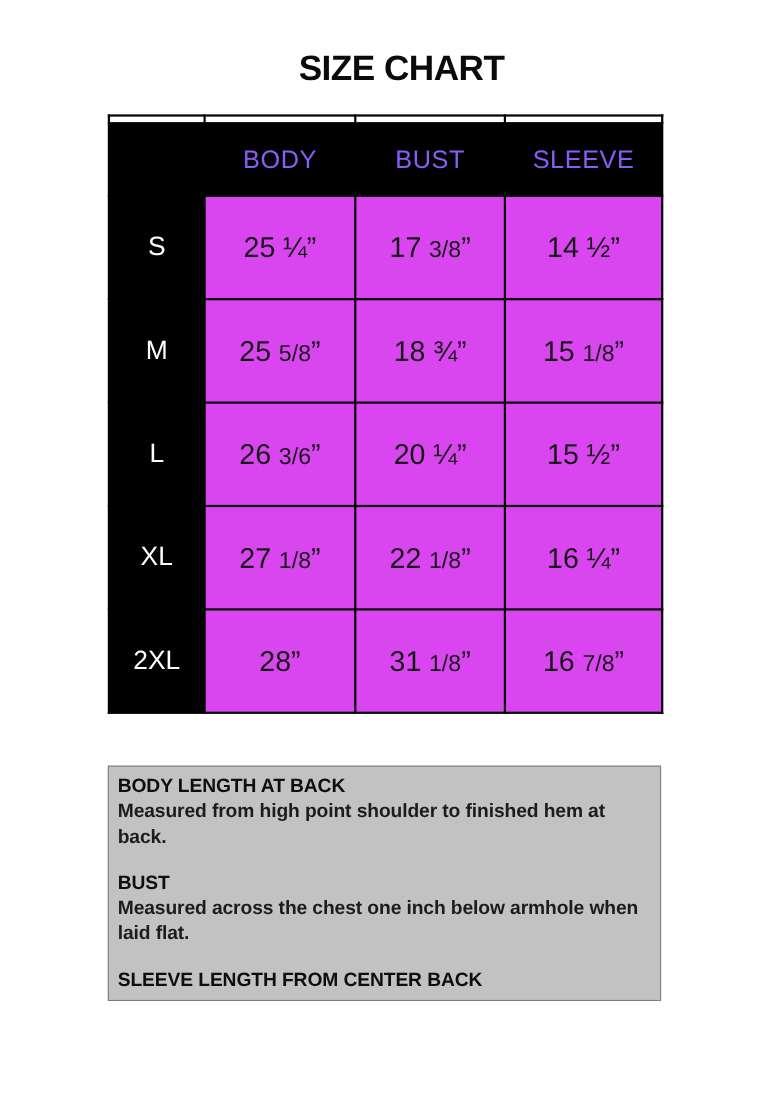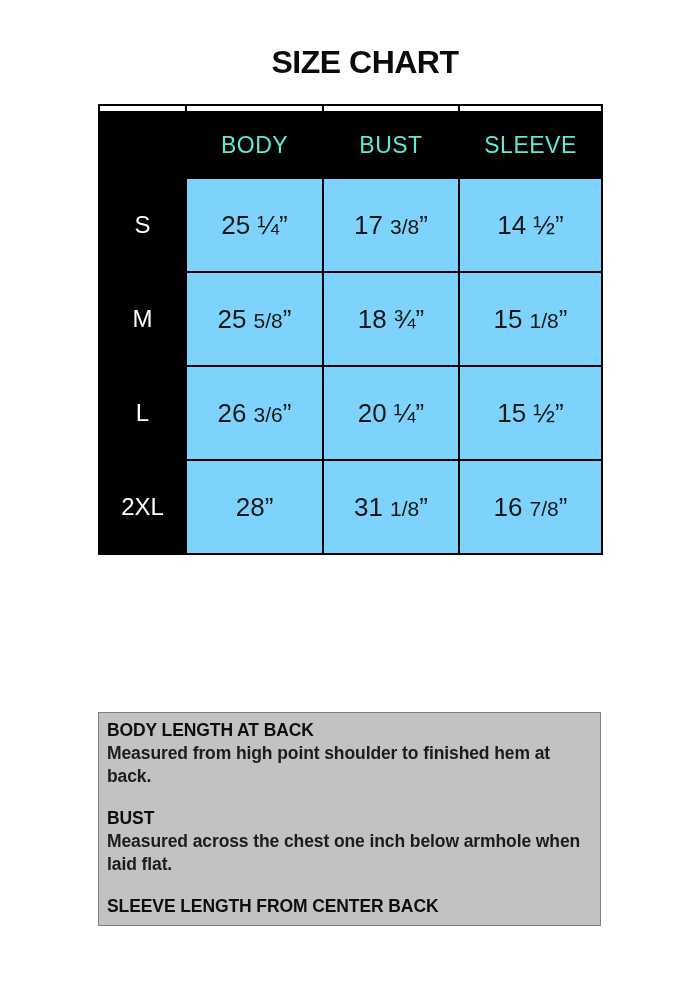--- a/index.html
+++ b/index.html
@@ -43,34 +43,34 @@
     vertical-align: middle;
   }
   tr.spacer-row td {
     height: 5px;
     background: #ffffff;
     border-bottom: 2px solid #000000;
   }
   tr.header-row td {
     height: 64px;
     background: #000000;
-    color: #5eead4;
+    color: #8b5cf6;
     font-size: 23px;
     font-weight: normal;
     letter-spacing: 0.5px;
   }
   tr.data-row { height: 94px; }
   th.size-cell {
     background: #000000;
     color: #ffffff;
     font-size: 24px;
     font-weight: normal;
   }
   td.value-cell {
-    background: #7dd3fc;
+    background: #d946ef;
     color: #161616;
     font-size: 26px;
     font-weight: normal;
   }
   td.value-cell .frac:not(:empty) { margin-left: 7px; }
   td.value-cell .frac.small { font-size: 21px; }
   td.value-cell .unit { font-size: 26px; }
 
   
   .notes-panel {
@@ -79,21 +79,20 @@
     top: 696px;
     width: 503px;
     box-sizing: border-box;
     background: #c2c2c2;
     border: 1px solid #7f7f7f;
     padding: 6px 8px 7px 8px;
     font-size: 17.5px;
     letter-spacing: -0.1px;
     line-height: 23px;
     color: #1c1c1c;
-    margin-top: 16px;
   }
   .note-section { margin-bottom: 19px; }
   .note-section:last-child { margin-bottom: 0; }
   .note-heading { font-weight: bold; color: #0e0e0e; }
   .note-body { font-weight: bold; }
 </style>
 </head>
 <body>
 
 <div class="page">
@@ -135,20 +134,26 @@
         <td class="value-cell"><span class="whole">15</span><span class="frac small">1/8</span><span class="unit">”</span></td>
       </tr>
 
       <tr class="data-row">
         <th class="size-cell">L</th>
         <td class="value-cell"><span class="whole">26</span><span class="frac small">3/6</span><span class="unit">”</span></td>
         <td class="value-cell"><span class="whole">20</span><span class="frac">¼</span><span class="unit">”</span></td>
         <td class="value-cell"><span class="whole">15</span><span class="frac">½</span><span class="unit">”</span></td>
       </tr>
 
+      <tr class="data-row">
+        <th class="size-cell">XL</th>
+        <td class="value-cell"><span class="whole">27</span><span class="frac small">1/8</span><span class="unit">”</span></td>
+        <td class="value-cell"><span class="whole">22</span><span class="frac small">1/8</span><span class="unit">”</span></td>
+        <td class="value-cell"><span class="whole">16</span><span class="frac">¼</span><span class="unit">”</span></td>
+      </tr>
 
       <tr class="data-row">
         <th class="size-cell">2XL</th>
         <td class="value-cell"><span class="whole">28</span><span class="frac"></span><span class="unit">”</span></td>
         <td class="value-cell"><span class="whole">31</span><span class="frac small">1/8</span><span class="unit">”</span></td>
         <td class="value-cell"><span class="whole">16</span><span class="frac small">7/8</span><span class="unit">”</span></td>
       </tr>
     </tbody>
   </table>
 

